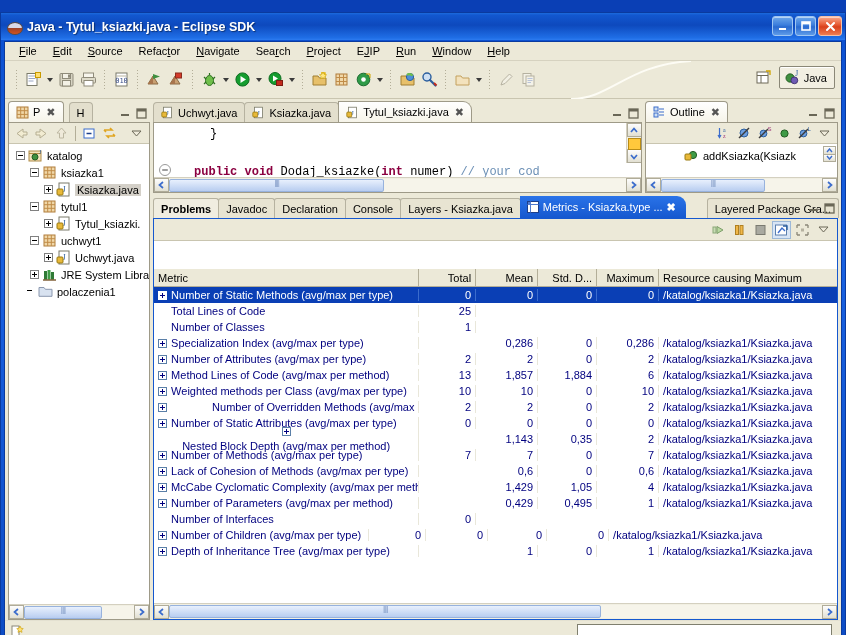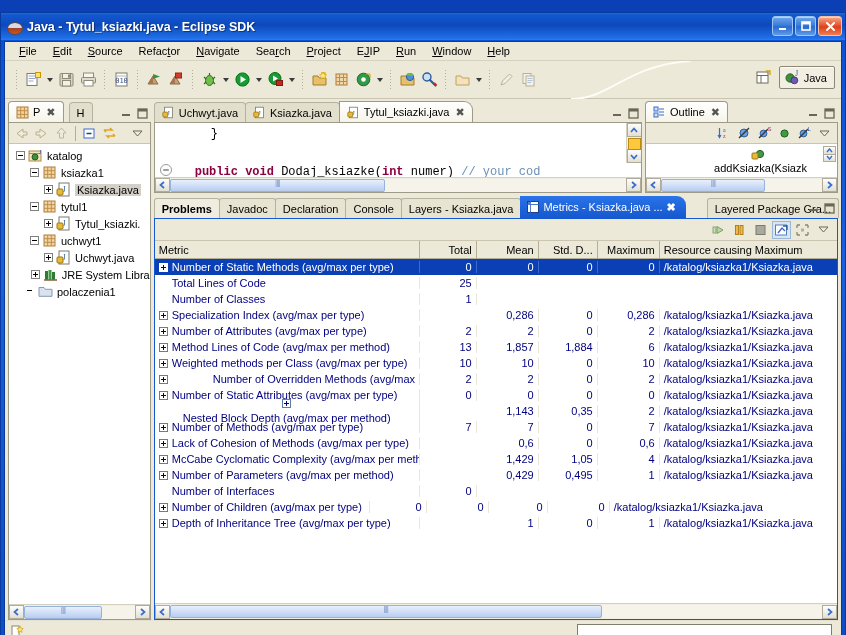--- a/index.html
+++ b/index.html
@@ -206,21 +206,21 @@
     color:#fff; height:22px; border:none; z-index:3;
     border-radius:0 9px 0 0; padding:0 10px 0 7px;
   }
   #metricsTabrow .btab.sel .x { color:#fff; font-weight:bold; }
   #metricsBody { flex:1 1 auto; display:flex; flex-direction:column; border:1px solid #1558cf; background:#fff; min-height:0;}
   #metricsToolbar {
     height:22px; background:#ece9d8; border-bottom:1px solid #c9c5b0;
     display:flex; align-items:center; justify-content:flex-end; padding-right:4px; gap:2px; flex:0 0 auto;
   }
   .mtable { flex:1 1 auto; overflow:hidden; display:flex; flex-direction:column; min-height:0;}
-  .mhead { display:flex; height:18px; background:#ece9d8; border-bottom:1px solid #b3ae98; flex:0 0 auto;}
+  .mhead { display:flex; height:18px; background:#ece9d8; border-bottom:1px solid #b3ae98; flex:0 0 auto;margin-top:28px;}
   .mhead .hc {
     font-size:11px; color:#000; display:flex; align-items:center;
     border-right:1px solid #b3ae98; padding:0 4px; overflow:hidden; white-space:nowrap;
   }
   .mrows { flex:1 1 auto; overflow:hidden; }
   .mrow { display:flex; height:16px; align-items:center; }
   .mrow.sel { background:#0a3fb5; }
   .mrow.sel .mc { color:#fff; }
   .mc {
     font-size:11px; color:#00007f; display:flex; align-items:center;
@@ -780,21 +780,21 @@
                       <text x="10.5" y="5" font-size="6" fill="#2b5e9e">L</text>
                     </svg>
                 </div>
                 <div class="vtbtn">
                   <svg width="11" height="11" viewBox="0 0 11 11">
                       <path d="M1 3 L10 3 L5.5 8 Z" fill="#f0ecdc" stroke="#6a6757"></path>
                     </svg>
                 </div>
               </div>
               <div class="tree" style="padding-left:0;">
-                <div class="trow" style="padding-left:38px;flex-direction:column;">
+                <div class="trow" style="padding-left:38px;">
                   <svg class="tico" viewBox="0 0 16 15">
                       <circle cx="9" cy="7" r="3.6" fill="#3f9b46" stroke="#235c23"></circle>
                       <rect x="1" y="6" width="6" height="6" fill="#e8b93a" stroke="#9a7a10" rx="1"></rect>
                     </svg>
                   <span>addKsiazka(Ksiazk</span>
                 </div>
                 <div style="position:absolute;right:1px;top:2px;width:13px;height:16px;display:flex;flex-direction:column;">
                   <div style="flex:1;border:1px solid #b0ac99;background:linear-gradient(to bottom,#fdfdfd,#e2e0d2);display:flex;align-items:center;justify-content:center;">
                     <svg width="7" height="5" viewBox="0 0 7 5">
                         <path d="M1 4 L3.5 1 L6 4" fill="none" stroke="#3b6ccc" stroke-width="1.4"></path>
@@ -841,21 +841,21 @@
             </div>
             <div class="btab">
               <span>Layers - Ksiazka.java</span>
             </div>
             <div class="btab sel">
               <svg width="12" height="12" viewBox="0 0 12 12">
                   <rect x="0.5" y="0.5" width="11" height="11" fill="#fff" stroke="#1d3f8a"></rect>
                   <path d="M0.5 3.5h11M3.5 0.5v11" stroke="#4f7bd0"></path>
                   <rect x="1" y="1" width="2" height="2" fill="#4f7bd0"></rect>
                 </svg>
-              <span>Metrics - Ksiazka.java ...</span>
+              <span>Metrics - Ksiazka.type ...</span>
               <span class="x">✖</span>
             </div>
             <div class="btab" style="margin-left:22px;">
               <span>Layered Package Gra...</span>
             </div>
             <div class="tabctl" style="bottom:4px;">
               <div class="ctlbtn">
                 <svg width="11" height="11" viewBox="0 0 11 11">
                     <rect x="1" y="6" width="8" height="2" fill="#6a6757"></rect>
                   </svg>

